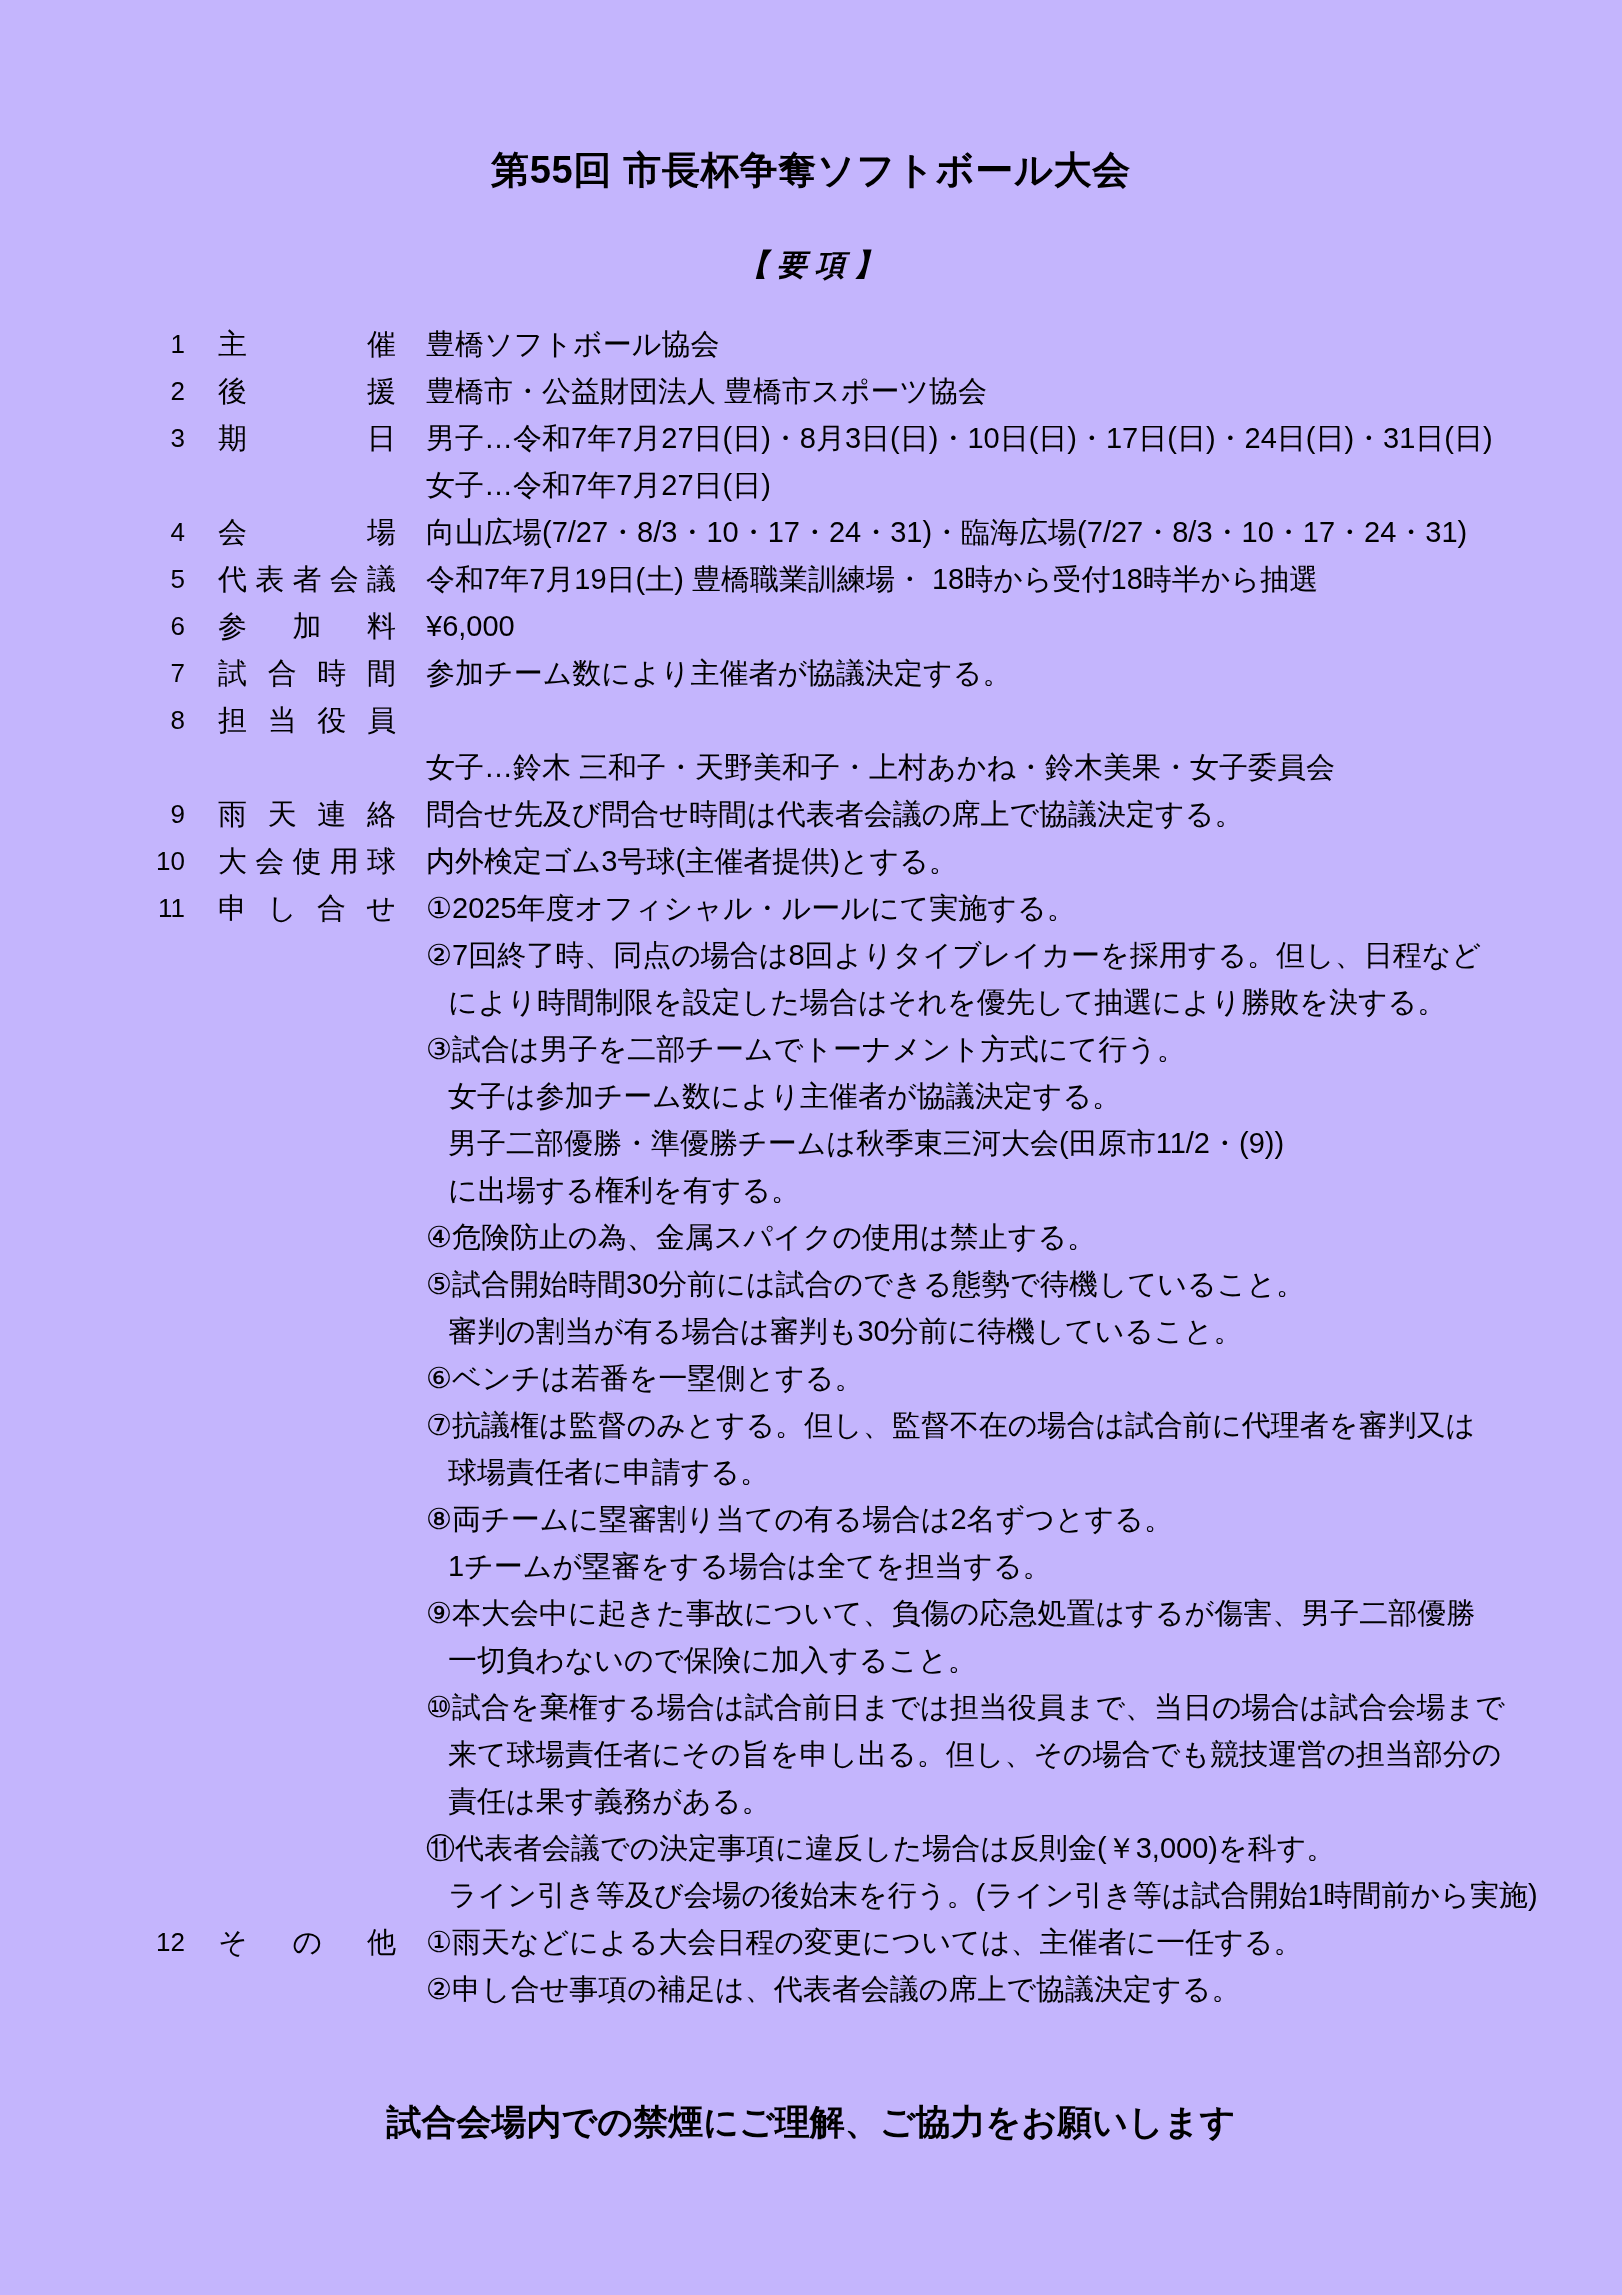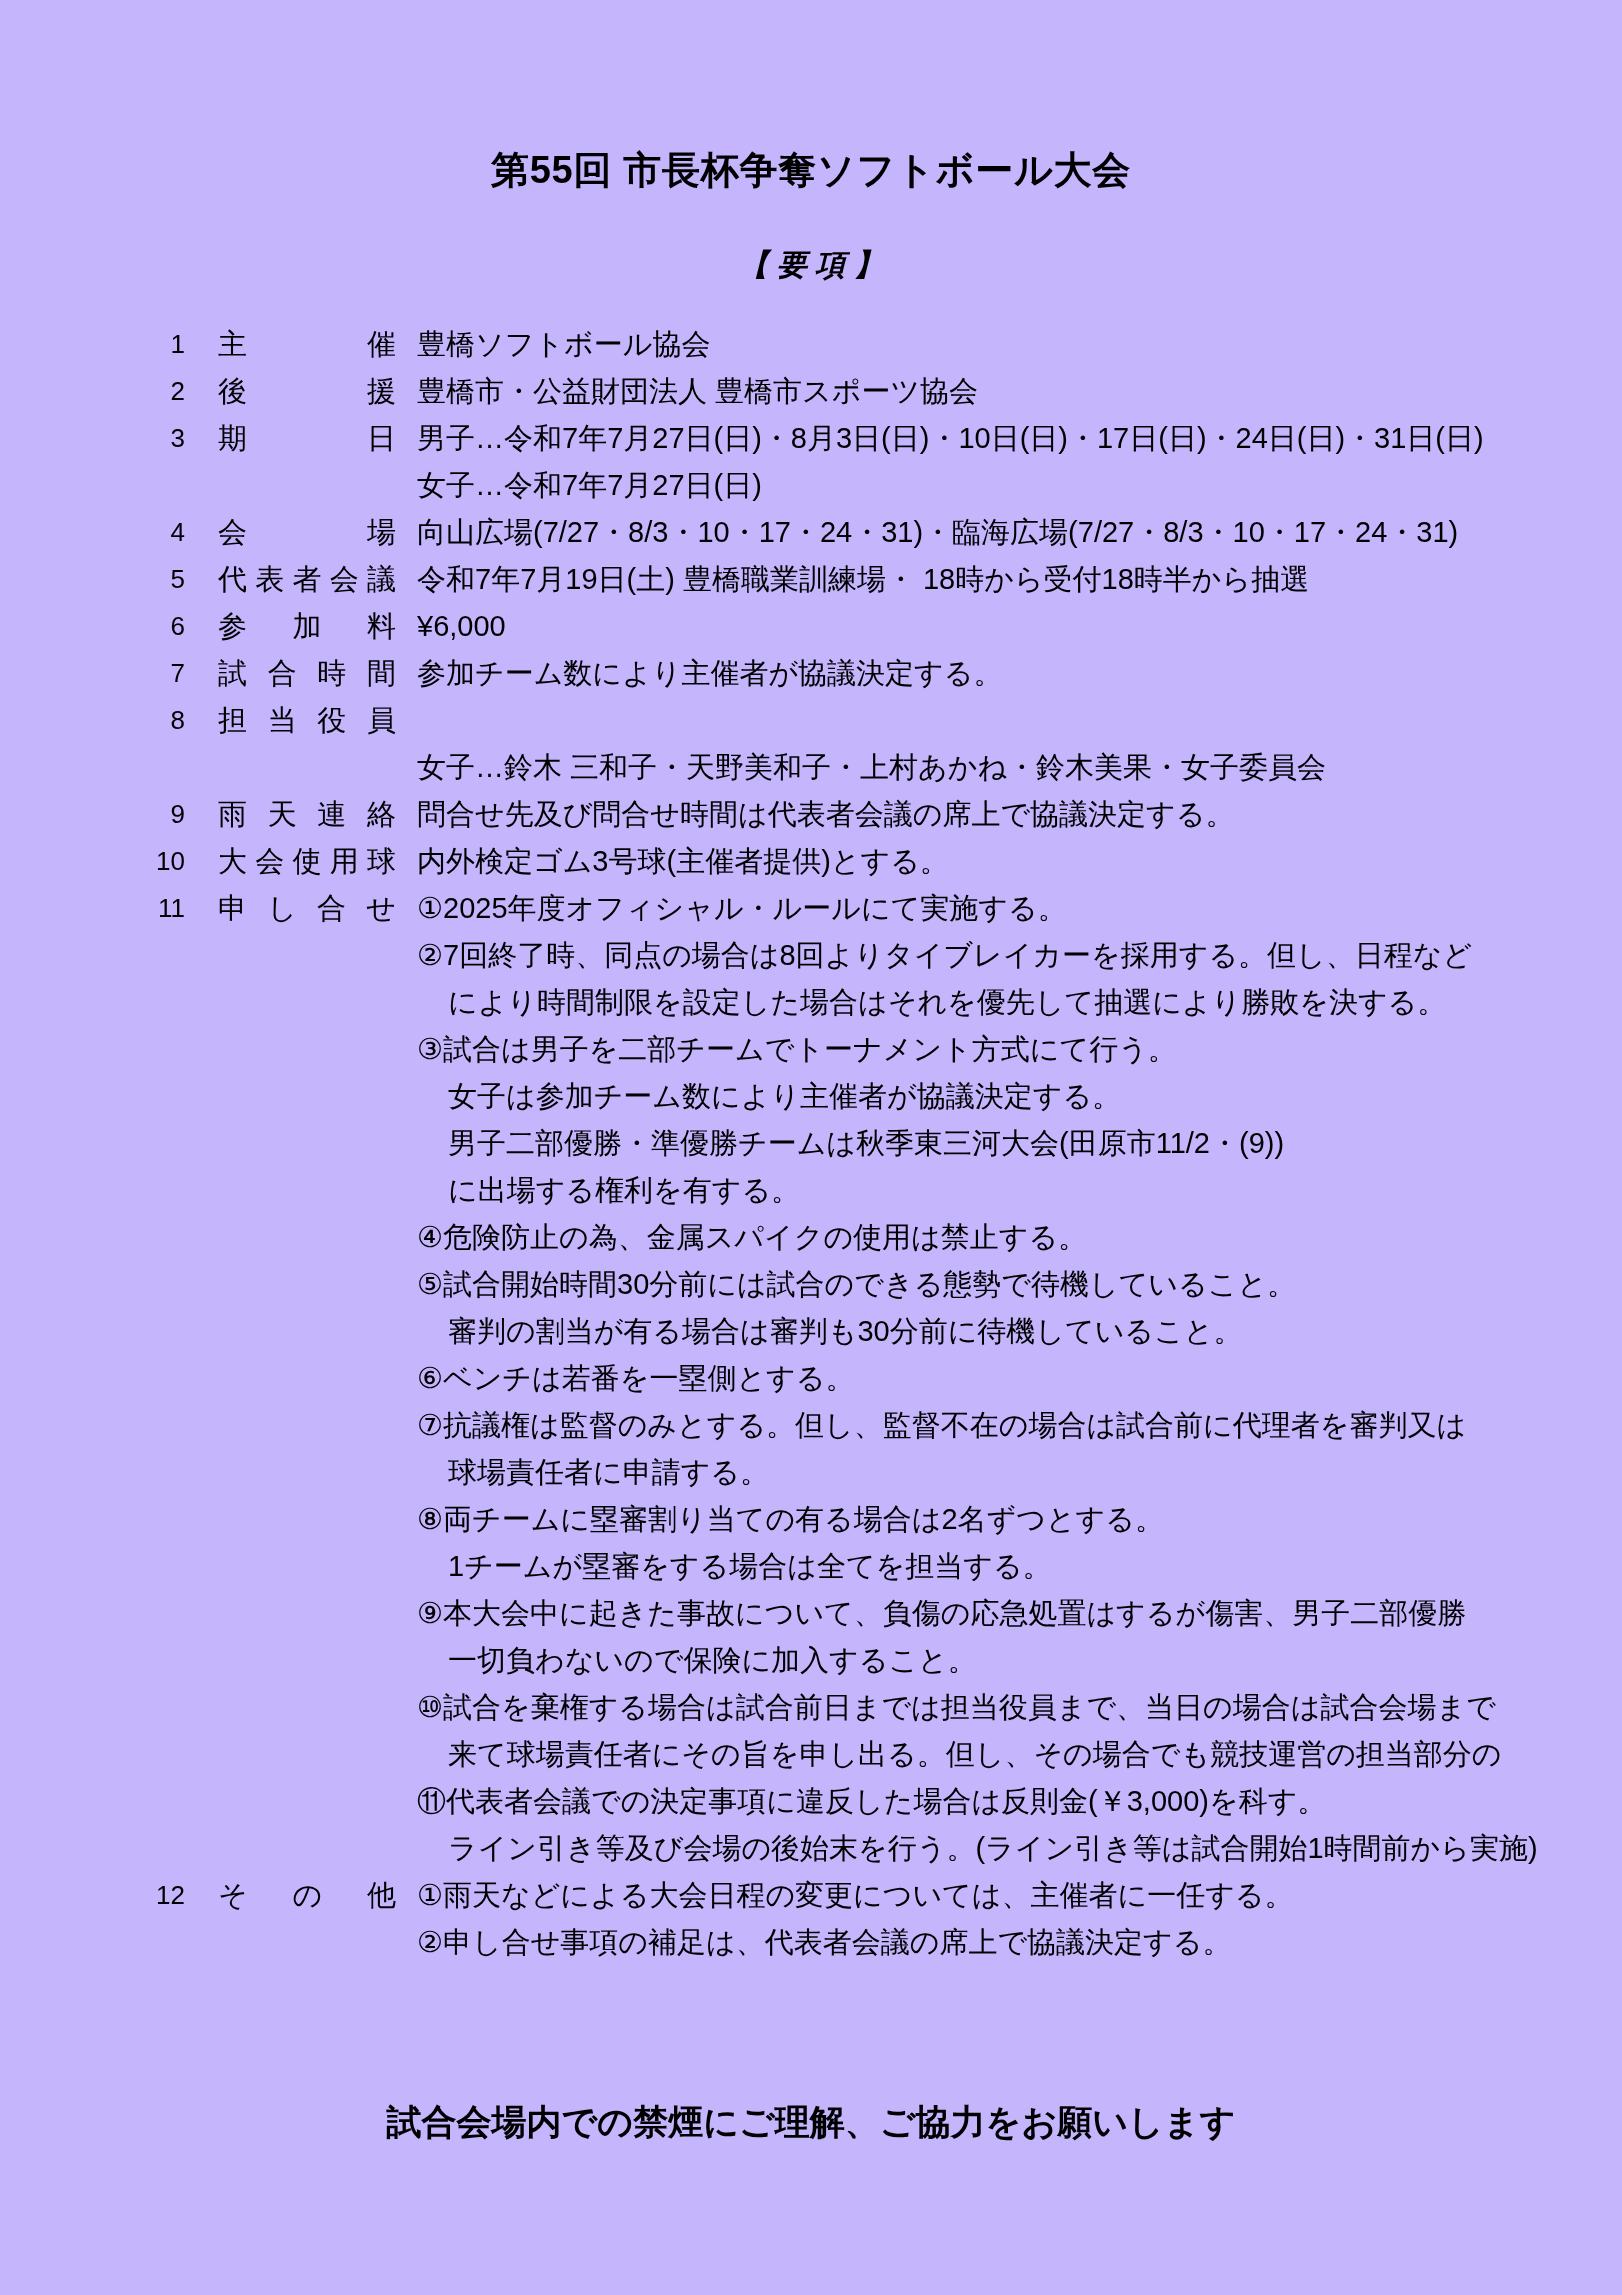--- a/index.html
+++ b/index.html
@@ -27,21 +27,21 @@
     position:absolute;left:118px;width:67px;height:47px;
     text-align:right;font-size:26px;line-height:47px;
   }
   .label{
     position:absolute;left:218px;width:178px;height:47px;
     font-size:29px;line-height:47px;
     display:flex;justify-content:space-between;align-items:center;
   }
   .label span{display:inline-block;}
   .value{
-    position:absolute;left:417px;height:47px;
+    position:absolute;left:426px;height:47px;
     font-size:29px;line-height:47px;white-space:nowrap;
   }
   .value.indent1{left:448px;}
   .doc-footer{
     position:absolute;top:2099px;left:0;width:100%;
     text-align:center;font-size:35px;font-weight:bold;
     white-space:nowrap;
   }
 </style>
 </head>
@@ -207,20 +207,23 @@
       <div class="row">
         <div class="value indent1">一切負わないので保険に加入すること。</div>
       </div>
       <div class="row">
         <div class="value">⑩試合を棄権する場合は試合前日までは担当役員まで、当日の場合は試合会場まで</div>
       </div>
       <div class="row">
         <div class="value indent1">来て球場責任者にその旨を申し出る。但し、その場合でも競技運営の担当部分の</div>
       </div>
       <div class="row">
+        <div class="value indent1">責任は果す義務がある。</div>
+      </div>
+      <div class="row">
         <div class="value">⑪代表者会議での決定事項に違反した場合は反則金(￥3,000)を科す。</div>
       </div>
       <div class="row">
         <div class="value indent1">ライン引き等及び会場の後始末を行う。(ライン引き等は試合開始1時間前から実施)</div>
       </div>
       <div class="row">
         <div class="num">12</div>
         <div class="label">
           <span>そ</span>
           <span>の</span>

